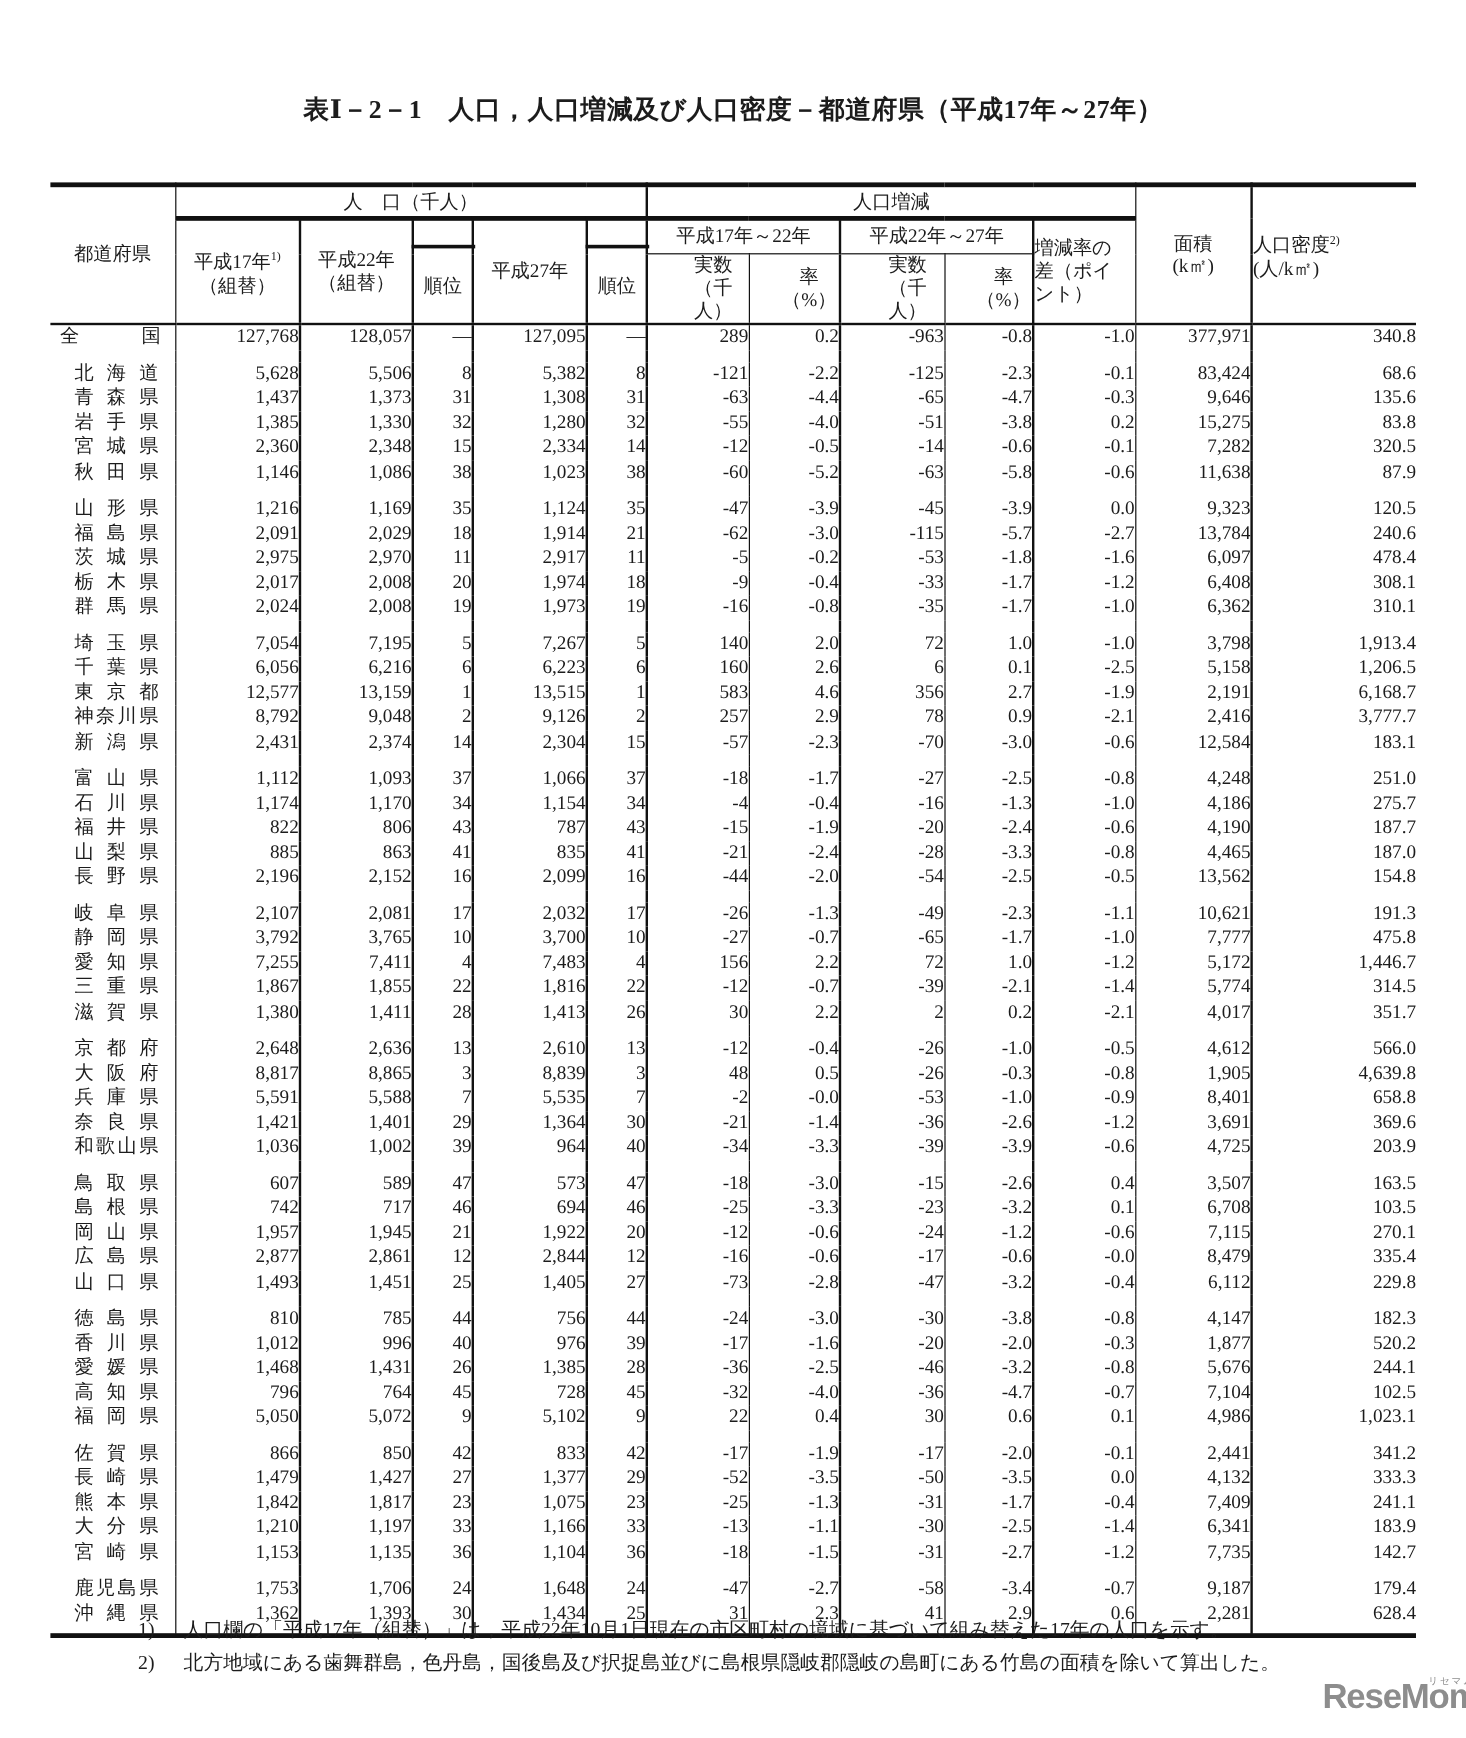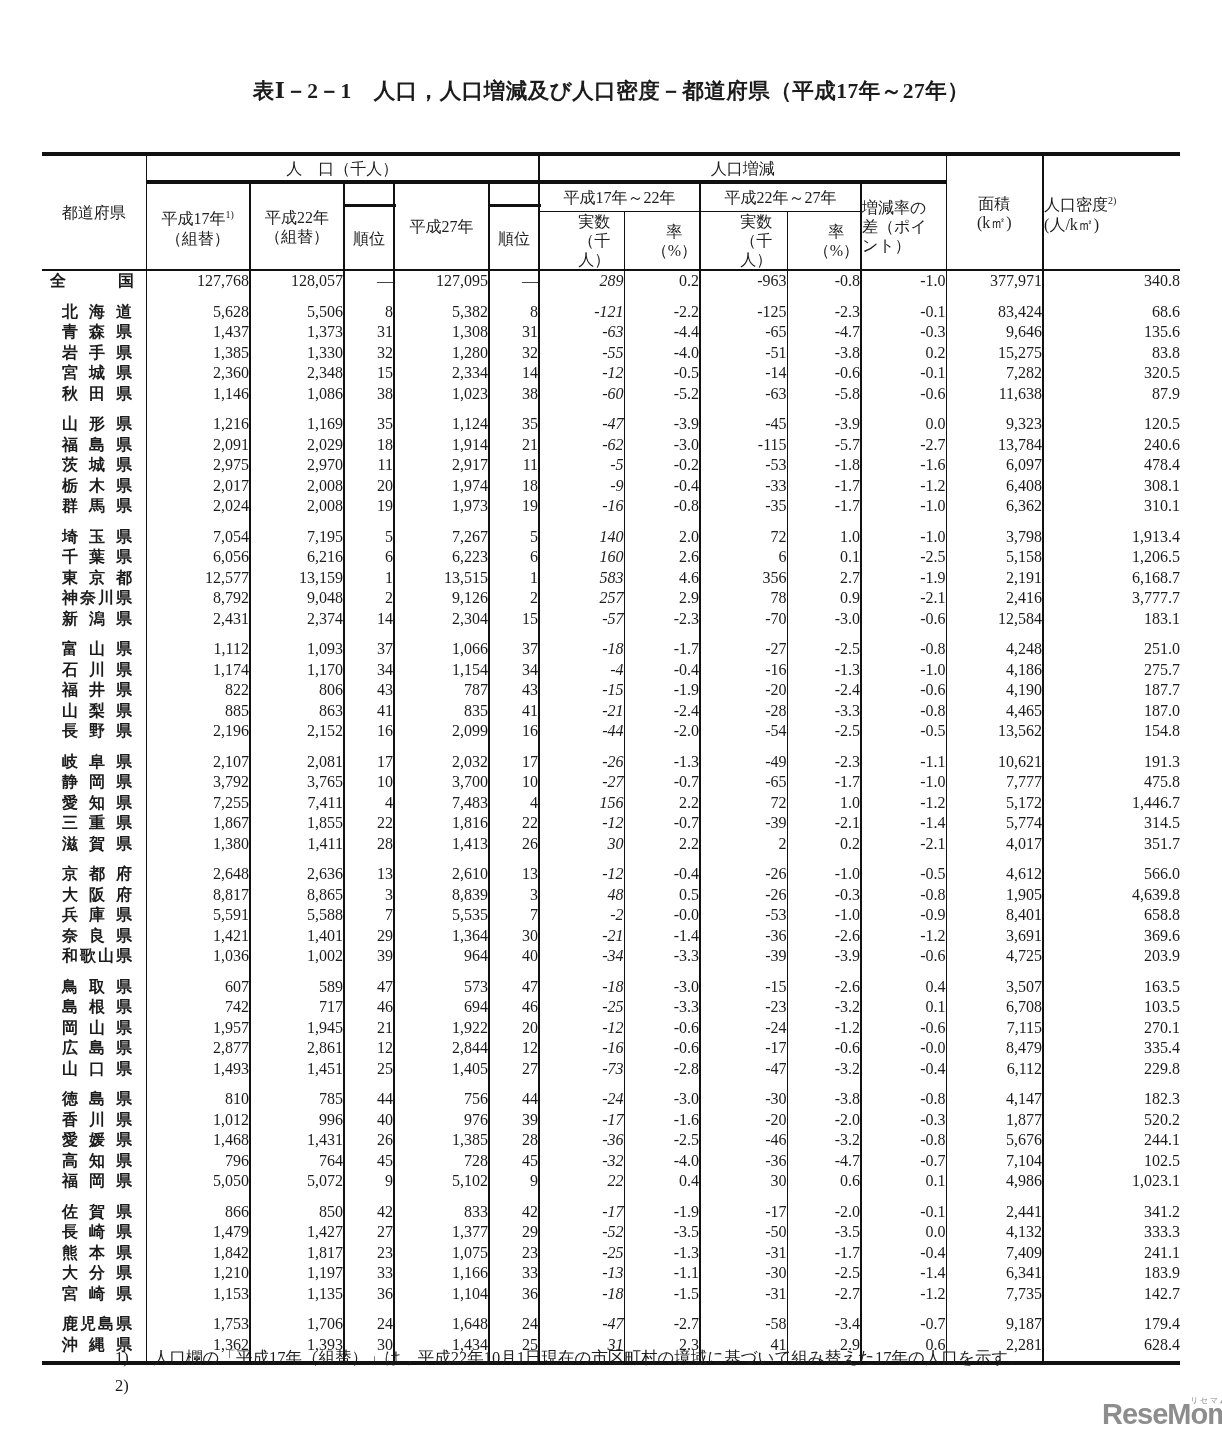--- a/index.html
+++ b/index.html
@@ -43,29 +43,29 @@
   
   tbody td {
     font-size:16px; line-height:20.5px; height:20.5px;
     text-align:right; white-space:nowrap; vertical-align:bottom;
   }
   tbody tr.sp td    { height:10px; line-height:10px; font-size:2px; }
   tbody tr.endsp td { height:6px;  line-height:6px;  font-size:2px; }
   td.c0 { text-align:left; }
   .pref {
     display:inline-block; width:70px; margin-left:20px;
-    text-align:justify; text-align-last:justify;font-weight:bold;
+    text-align:justify; text-align-last:justify;
   }
   .pref.nat { width:84px; margin-left:8px; }
   td.c1 { padding-right:22px; }
   td.c2 { padding-right:20px; }
   td.c3 { padding-right:10px; }
   td.c4 { padding-right:21px; }
   td.c5 { padding-right:10px; }
-  td.c6 { padding-right:23px;font-style:italic; }
+  td.c6 { padding-right:23px; }
   td.c7 { padding-right:27px; }
   td.c8 { padding-right:23px; }
   td.c9 { padding-right:25px; }
   td.c10 { padding-right:16px; }
   td.c11 { padding-right:12px; }
   td.c12 { padding-right:50px; }
   
   .footnotes { position:absolute; left:115px; top:1344px; font-size:16.5px; width:1060px; }
   .fn { display:flex; line-height:28px; }
   .fn-num { width:38px; flex:none; }
@@ -1046,19 +1046,20 @@
   </table>
 </div>
 
 <div class="footnotes">
   <div class="fn">
     <span class="fn-num">1)</span>
     <span>人口欄の「平成17年（組替）」は，平成22年10月1日現在の市区町村の境域に基づいて組み替えた17年の人口を示す。</span>
   </div>
   <div class="fn">
     <span class="fn-num">2)</span>
+    <span>北方地域にある歯舞群島，色丹島，国後島及び択捉島並びに島根県隠岐郡隠岐の島町にある竹島の面積を除いて算出した。</span>
   </div>
 </div>
 
 <div class="watermark">
   <span class="wm-ruby">リセマム</span>
   <span class="wm-logo">ReseMom.</span>
 </div>
 
 </body></html>

